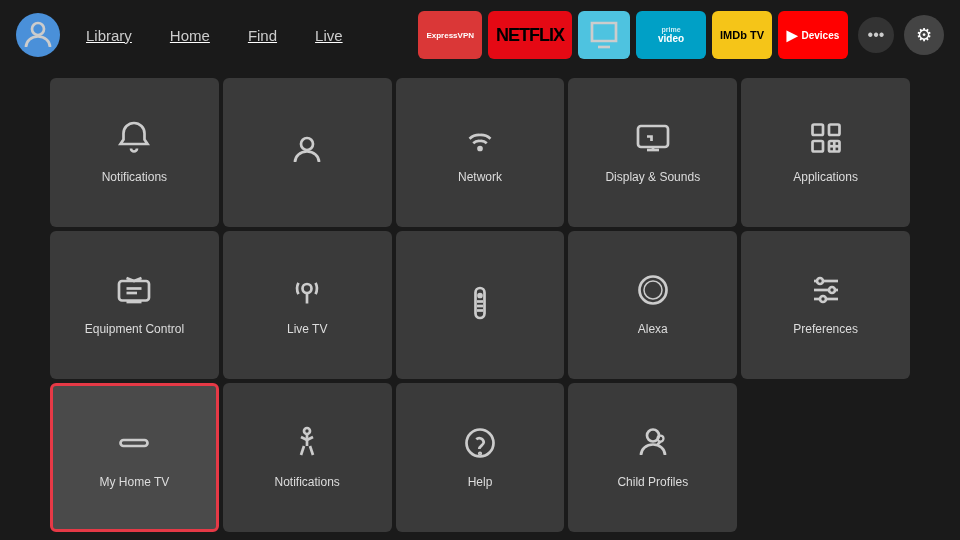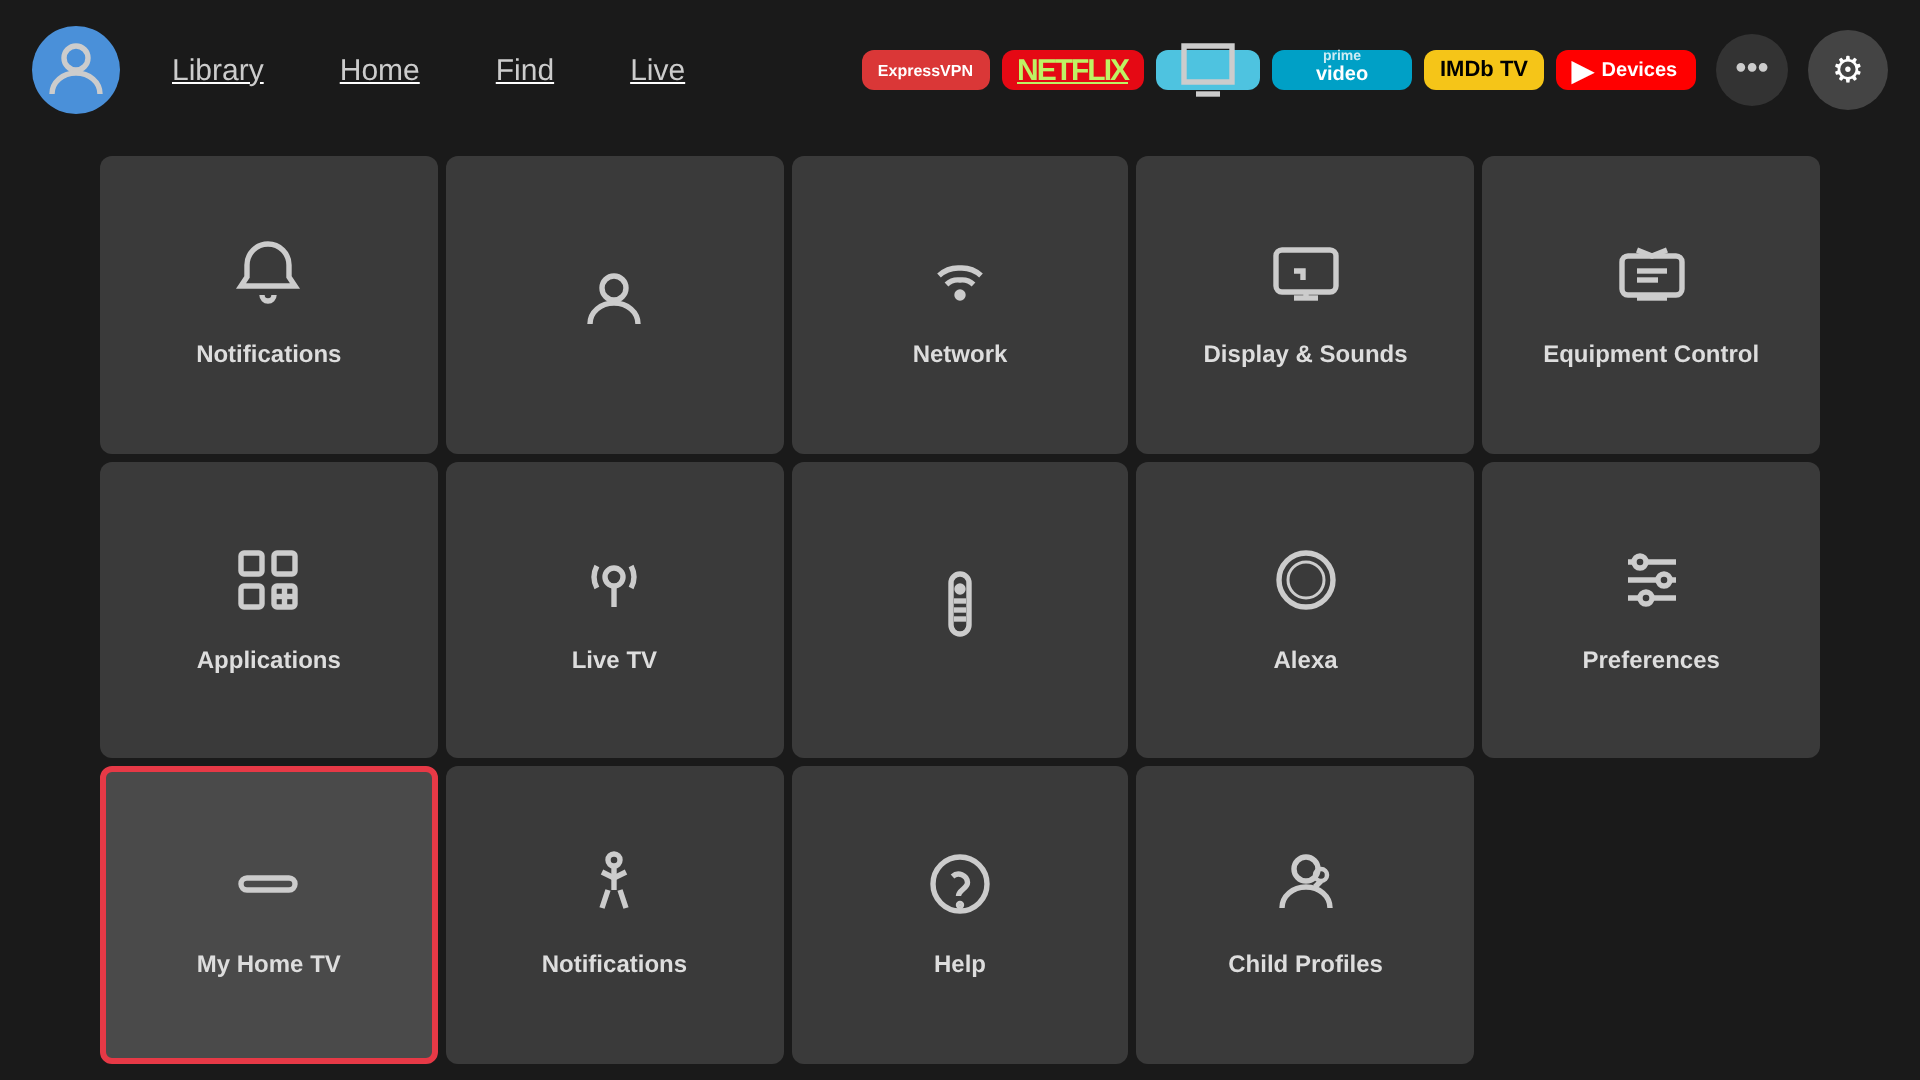--- a/index.html
+++ b/index.html
@@ -41,30 +41,30 @@
       cursor: pointer;
       border-radius: 4px;
     }
     .nav-spacer { flex: 1; }
     .app-icons {
       display: flex;
       align-items: center;
       gap: 6px;
     }
     .app-icon {
-      height: 20px;
+      height: 48px;
       border-radius: 6px;
-      display: flex; align-items: center; 
+      display: flex; align-items: center; justify-content: center;
       font-size: 11px;
       font-weight: bold;
       padding: 0 8px;
       min-width: 60px;
     }
     .app-icon.expressvpn { background: #da3737; color: #fff; font-size: 9px; }
-    .app-icon.netflix { background: #e50914; color: #bef264; font-size: 15px; letter-spacing: -1px; text-decoration: underline; }
+    .app-icon.netflix { background: #e50914; color: #000000; font-size: 18px; letter-spacing: -1px; }
     .app-icon.amazon { background: #00a8e0; color: #fff; font-size: 9px; }
     .app-icon.primevideo { background: #00a8e0; color: #fff; font-size: 8px; }
     .app-icon.imdb { background: #f5c518; color: #000; font-size: 12px; font-weight: 900; }
     .app-icon.youtube { background: #ff0000; color: #fff; font-size: 11px; }
     .more-btn {
       width: 36px; height: 36px;
       border-radius: 50%;
       background: #333;
       display: flex; align-items: center; justify-content: center;
       cursor: pointer;
@@ -94,21 +94,20 @@
       border-radius: 6px;
       display: flex;
       flex-direction: column;
       align-items: center;
       justify-content: center;
       cursor: pointer;
       gap: 10px;
       padding: 10px;
       transition: background 0.15s;
       position: relative;
-      font-weight: bold;
     }
     .grid-item.selected {
       border: 3px solid #e63946;
       background: #4a4a4a;
     }
     .grid-item-label {
       font-size: 12px;
       color: #ddd;
       text-align: center;
       line-height: 1.3;
@@ -199,47 +198,47 @@
           <path d="M12 18v2"></path>
           <path d="M8 11h3v3"></path>
         </svg>
     </span>
     <span class="grid-item-label">Display &amp; Sounds</span>
   </div>
 
   <div class="grid-item">
     <span>
       <svg viewBox="0 0 24 24">
-          <rect x="2" y="6" width="20" height="13" rx="2"></rect>
-          <path d="M7 20h10"></path>
-          <path d="M7 4l5 2 5-2"></path>
-          <line x1="7" y1="11" x2="17" y2="11"></line>
-          <line x1="7" y1="14" x2="14" y2="14"></line>
-        </svg>
-    </span>
-    <span class="grid-item-label">Equipment Control</span>
-  </div>
-
-  <div class="grid-item">
-    <span>
-      <svg viewBox="0 0 24 24">
         <rect x="3" y="3" width="7" height="7" rx="1"></rect>
         <rect x="14" y="3" width="7" height="7" rx="1"></rect>
         <rect x="3" y="14" width="7" height="7" rx="1"></rect>
         <rect x="14" y="14" width="7" height="7" rx="1"></rect>
         <line x1="17.5" y1="14" x2="17.5" y2="21"></line>
         <line x1="14" y1="17.5" x2="21" y2="17.5"></line>
       </svg>
     </span>
     <span class="grid-item-label">Applications</span>
   </div>
 
   <div class="grid-item">
     <span>
       <svg viewBox="0 0 24 24">
+          <rect x="2" y="6" width="20" height="13" rx="2"></rect>
+          <path d="M7 20h10"></path>
+          <path d="M7 4l5 2 5-2"></path>
+          <line x1="7" y1="11" x2="17" y2="11"></line>
+          <line x1="7" y1="14" x2="14" y2="14"></line>
+        </svg>
+    </span>
+    <span class="grid-item-label">Equipment Control</span>
+  </div>
+
+  <div class="grid-item">
+    <span>
+      <svg viewBox="0 0 24 24">
           <circle cx="12" cy="11" r="3"></circle>
           <path d="M6.3 7.3a8 8 0 0 0 0 7.4"></path>
           <path d="M17.7 7.3a8 8 0 0 1 0 7.4"></path>
           <line x1="12" y1="14" x2="12" y2="21"></line>
         </svg>
     </span>
     <span class="grid-item-label">Live TV</span>
   </div>
 
   <div class="grid-item">

